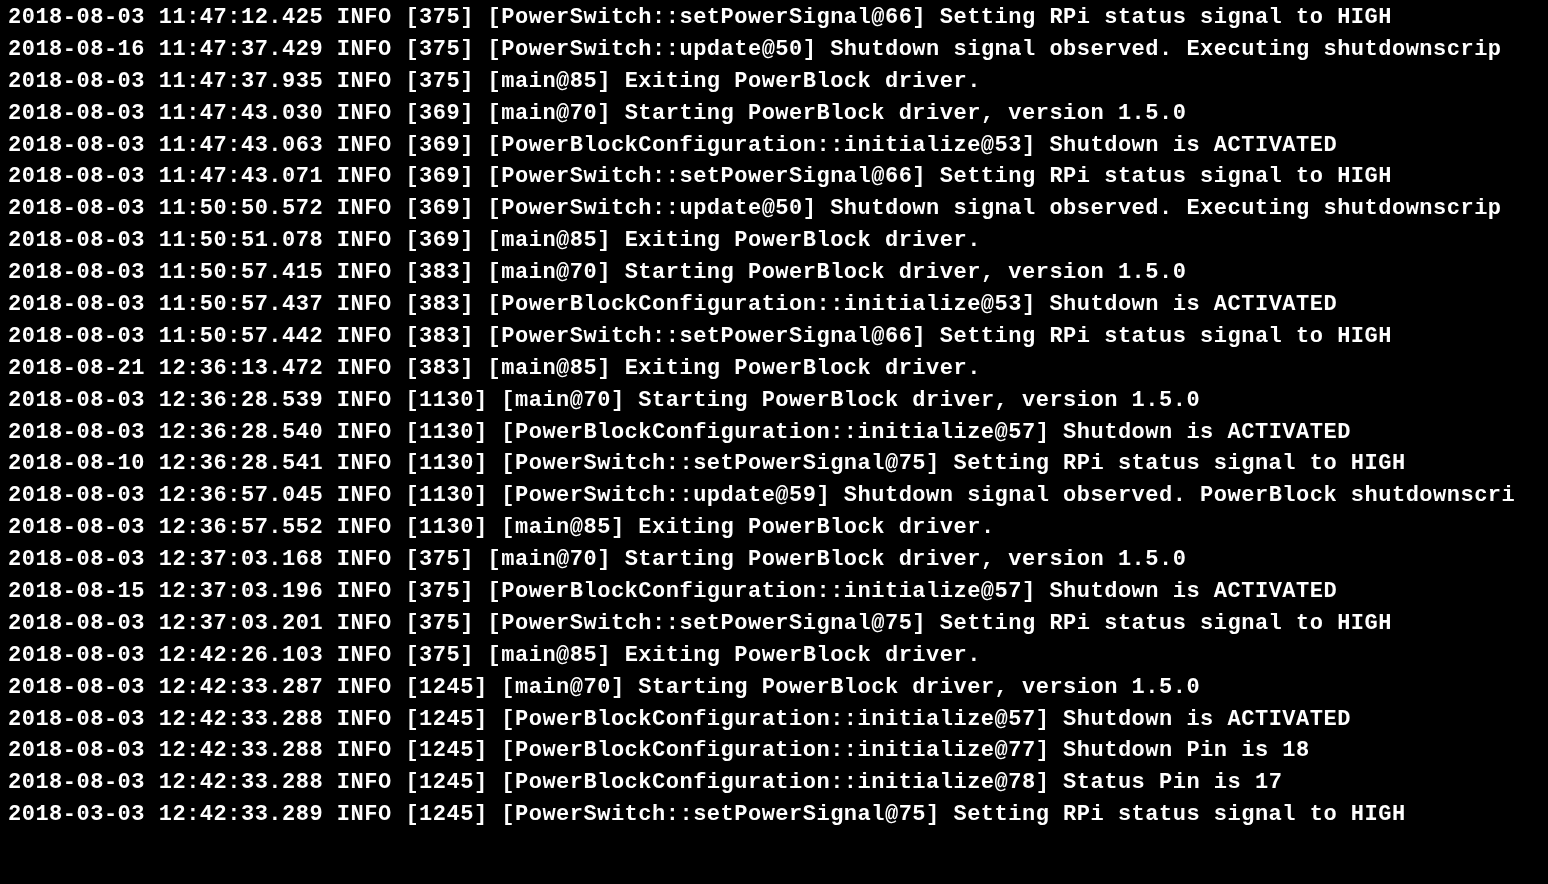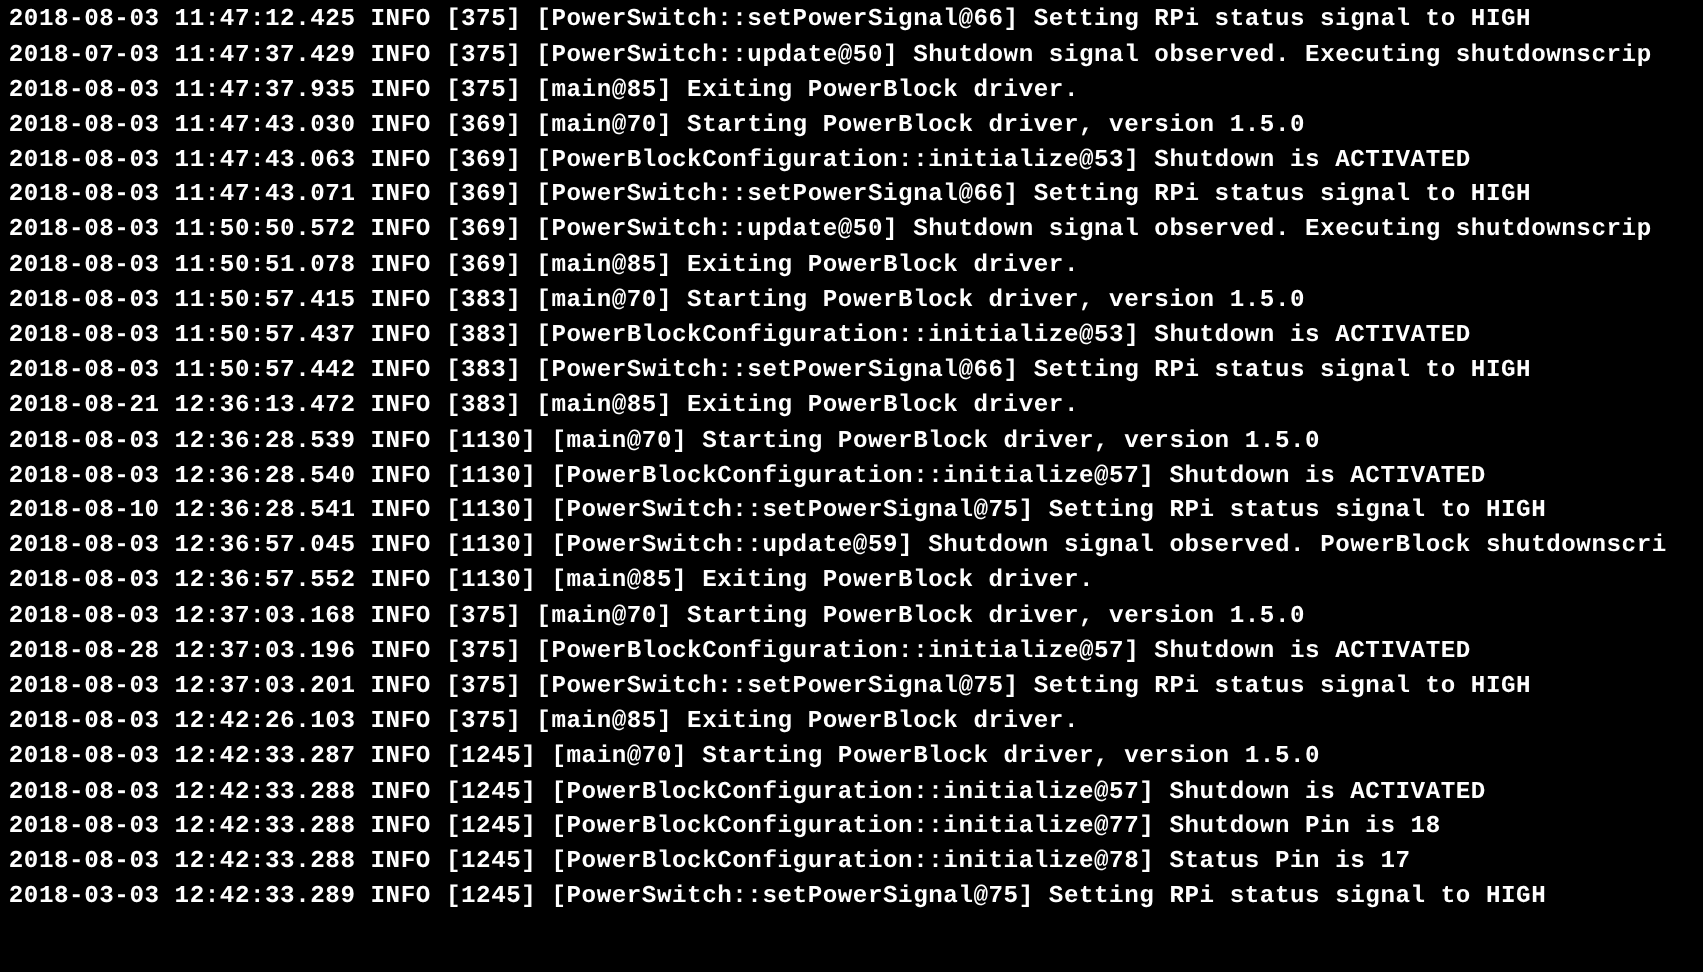--- a/index.html
+++ b/index.html
@@ -21,38 +21,38 @@
     }
     .log-line {
       display: block;
     }
   </style>
 </head>
 <body>
 
 <div id="terminal-output">
     <div class="log-line"><span>2018-08-03 11:47:12.425</span> <span>INFO</span>  <span>[375]</span> <span>[PowerSwitch::setPowerSignal@66]</span> <span>Setting RPi status signal to HIGH</span></div>
-    <div class="log-line"><span>2018-07-03 11:47:37.429</span> <span>INFO</span>  <span>[375]</span> <span>[PowerSwitch::update@50]</span> <span>Shutdown signal observed. Executing shutdownscrip</span></div>
+    <div class="log-line"><span>2018-08-16 11:47:37.429</span> <span>INFO</span>  <span>[375]</span> <span>[PowerSwitch::update@50]</span> <span>Shutdown signal observed. Executing shutdownscrip</span></div>
     <div class="log-line"><span>2018-08-03 11:47:37.935</span> <span>INFO</span>  <span>[375]</span> <span>[main@85]</span> <span>Exiting PowerBlock driver.</span></div>
     <div class="log-line"><span>2018-08-03 11:47:43.030</span> <span>INFO</span>  <span>[369]</span> <span>[main@70]</span> <span>Starting PowerBlock driver, version 1.5.0</span></div>
     <div class="log-line"><span>2018-08-03 11:47:43.063</span> <span>INFO</span>  <span>[369]</span> <span>[PowerBlockConfiguration::initialize@53]</span> <span>Shutdown is ACTIVATED</span></div>
     <div class="log-line"><span>2018-08-03 11:47:43.071</span> <span>INFO</span>  <span>[369]</span> <span>[PowerSwitch::setPowerSignal@66]</span> <span>Setting RPi status signal to HIGH</span></div>
     <div class="log-line"><span>2018-08-03 11:50:50.572</span> <span>INFO</span>  <span>[369]</span> <span>[PowerSwitch::update@50]</span> <span>Shutdown signal observed. Executing shutdownscrip</span></div>
     <div class="log-line"><span>2018-08-03 11:50:51.078</span> <span>INFO</span>  <span>[369]</span> <span>[main@85]</span> <span>Exiting PowerBlock driver.</span></div>
     <div class="log-line"><span>2018-08-03 11:50:57.415</span> <span>INFO</span>  <span>[383]</span> <span>[main@70]</span> <span>Starting PowerBlock driver, version 1.5.0</span></div>
     <div class="log-line"><span>2018-08-03 11:50:57.437</span> <span>INFO</span>  <span>[383]</span> <span>[PowerBlockConfiguration::initialize@53]</span> <span>Shutdown is ACTIVATED</span></div>
     <div class="log-line"><span>2018-08-03 11:50:57.442</span> <span>INFO</span>  <span>[383]</span> <span>[PowerSwitch::setPowerSignal@66]</span> <span>Setting RPi status signal to HIGH</span></div>
     <div class="log-line"><span>2018-08-21 12:36:13.472</span> <span>INFO</span>  <span>[383]</span> <span>[main@85]</span> <span>Exiting PowerBlock driver.</span></div>
     <div class="log-line"><span>2018-08-03 12:36:28.539</span> <span>INFO</span>  <span>[1130]</span> <span>[main@70]</span> <span>Starting PowerBlock driver, version 1.5.0</span></div>
     <div class="log-line"><span>2018-08-03 12:36:28.540</span> <span>INFO</span>  <span>[1130]</span> <span>[PowerBlockConfiguration::initialize@57]</span> <span>Shutdown is ACTIVATED</span></div>
     <div class="log-line"><span>2018-08-10 12:36:28.541</span> <span>INFO</span>  <span>[1130]</span> <span>[PowerSwitch::setPowerSignal@75]</span> <span>Setting RPi status signal to HIGH</span></div>
     <div class="log-line"><span>2018-08-03 12:36:57.045</span> <span>INFO</span>  <span>[1130]</span> <span>[PowerSwitch::update@59]</span> <span>Shutdown signal observed. PowerBlock shutdownscri</span></div>
     <div class="log-line"><span>2018-08-03 12:36:57.552</span> <span>INFO</span>  <span>[1130]</span> <span>[main@85]</span> <span>Exiting PowerBlock driver.</span></div>
     <div class="log-line"><span>2018-08-03 12:37:03.168</span> <span>INFO</span>  <span>[375]</span> <span>[main@70]</span> <span>Starting PowerBlock driver, version 1.5.0</span></div>
-    <div class="log-line"><span>2018-08-28 12:37:03.196</span> <span>INFO</span>  <span>[375]</span> <span>[PowerBlockConfiguration::initialize@57]</span> <span>Shutdown is ACTIVATED</span></div>
+    <div class="log-line"><span>2018-08-15 12:37:03.196</span> <span>INFO</span>  <span>[375]</span> <span>[PowerBlockConfiguration::initialize@57]</span> <span>Shutdown is ACTIVATED</span></div>
     <div class="log-line"><span>2018-08-03 12:37:03.201</span> <span>INFO</span>  <span>[375]</span> <span>[PowerSwitch::setPowerSignal@75]</span> <span>Setting RPi status signal to HIGH</span></div>
     <div class="log-line"><span>2018-08-03 12:42:26.103</span> <span>INFO</span>  <span>[375]</span> <span>[main@85]</span> <span>Exiting PowerBlock driver.</span></div>
     <div class="log-line"><span>2018-08-03 12:42:33.287</span> <span>INFO</span>  <span>[1245]</span> <span>[main@70]</span> <span>Starting PowerBlock driver, version 1.5.0</span></div>
     <div class="log-line"><span>2018-08-03 12:42:33.288</span> <span>INFO</span>  <span>[1245]</span> <span>[PowerBlockConfiguration::initialize@57]</span> <span>Shutdown is ACTIVATED</span></div>
     <div class="log-line"><span>2018-08-03 12:42:33.288</span> <span>INFO</span>  <span>[1245]</span> <span>[PowerBlockConfiguration::initialize@77]</span> <span>Shutdown Pin is 18</span></div>
     <div class="log-line"><span>2018-08-03 12:42:33.288</span> <span>INFO</span>  <span>[1245]</span> <span>[PowerBlockConfiguration::initialize@78]</span> <span>Status Pin is 17</span></div>
     <div class="log-line"><span>2018-03-03 12:42:33.289</span> <span>INFO</span>  <span>[1245]</span> <span>[PowerSwitch::setPowerSignal@75]</span> <span>Setting RPi status signal to HIGH</span></div>
   </div>
 
 </body></html>

